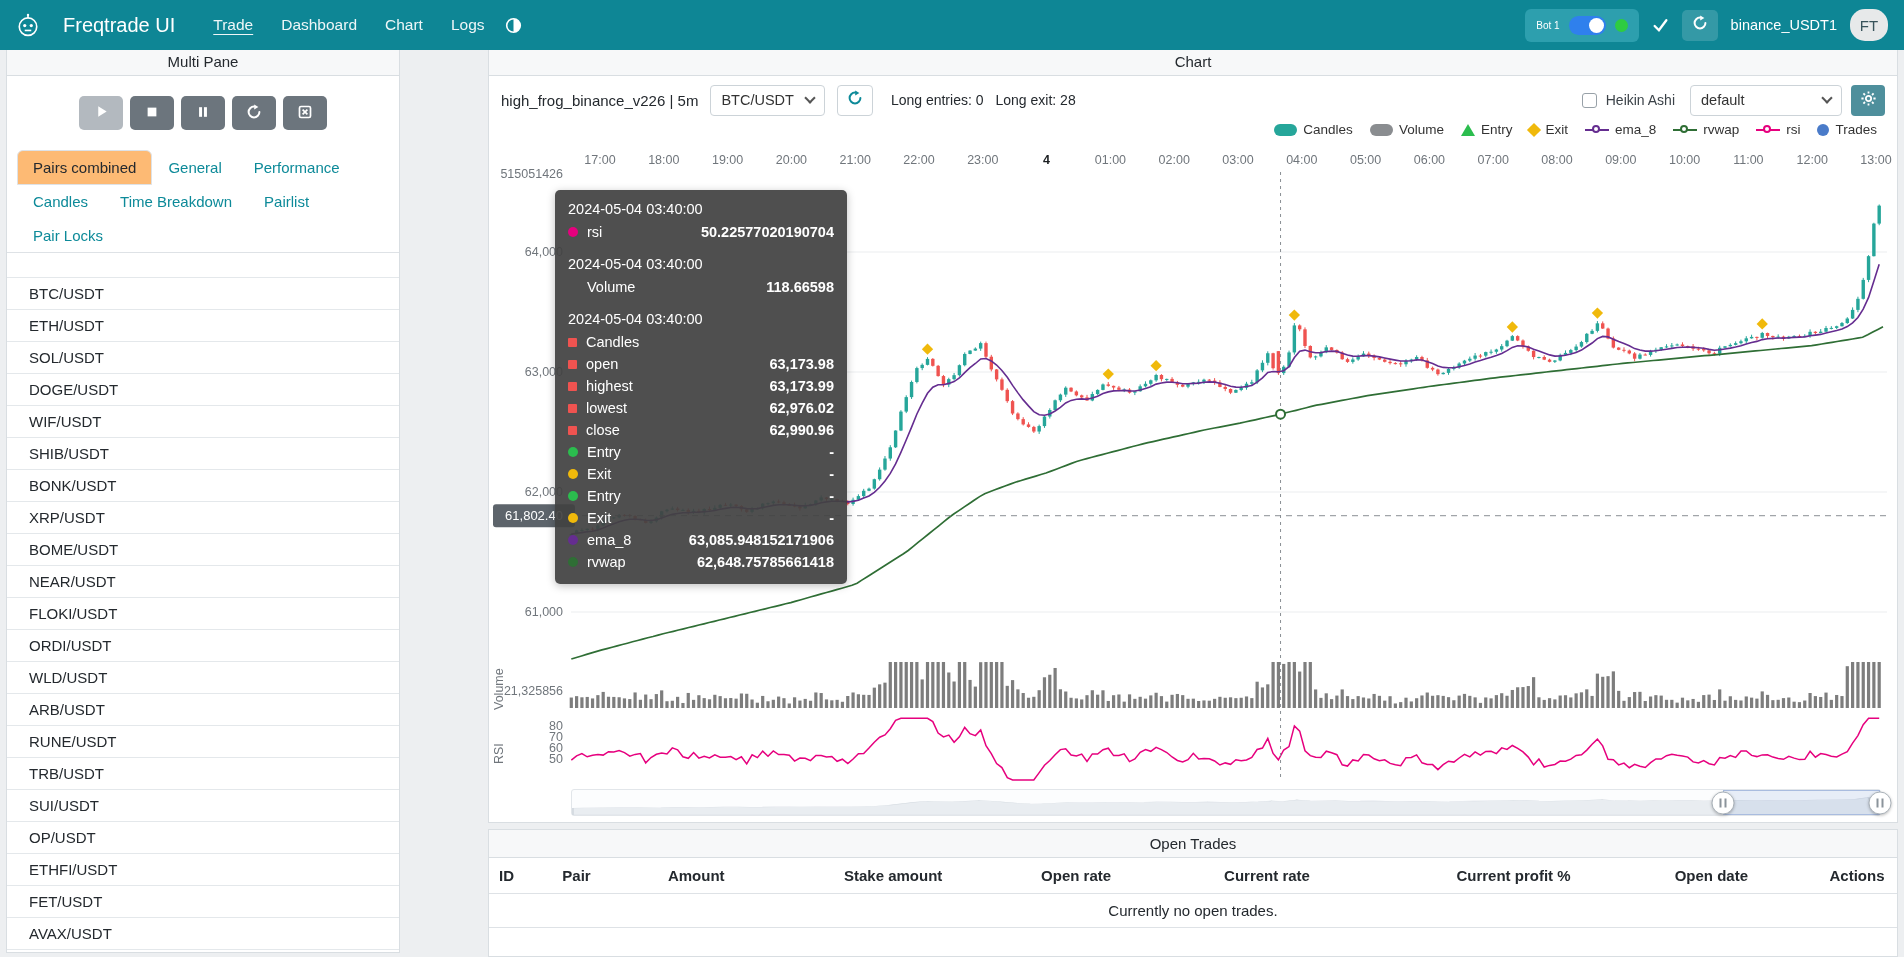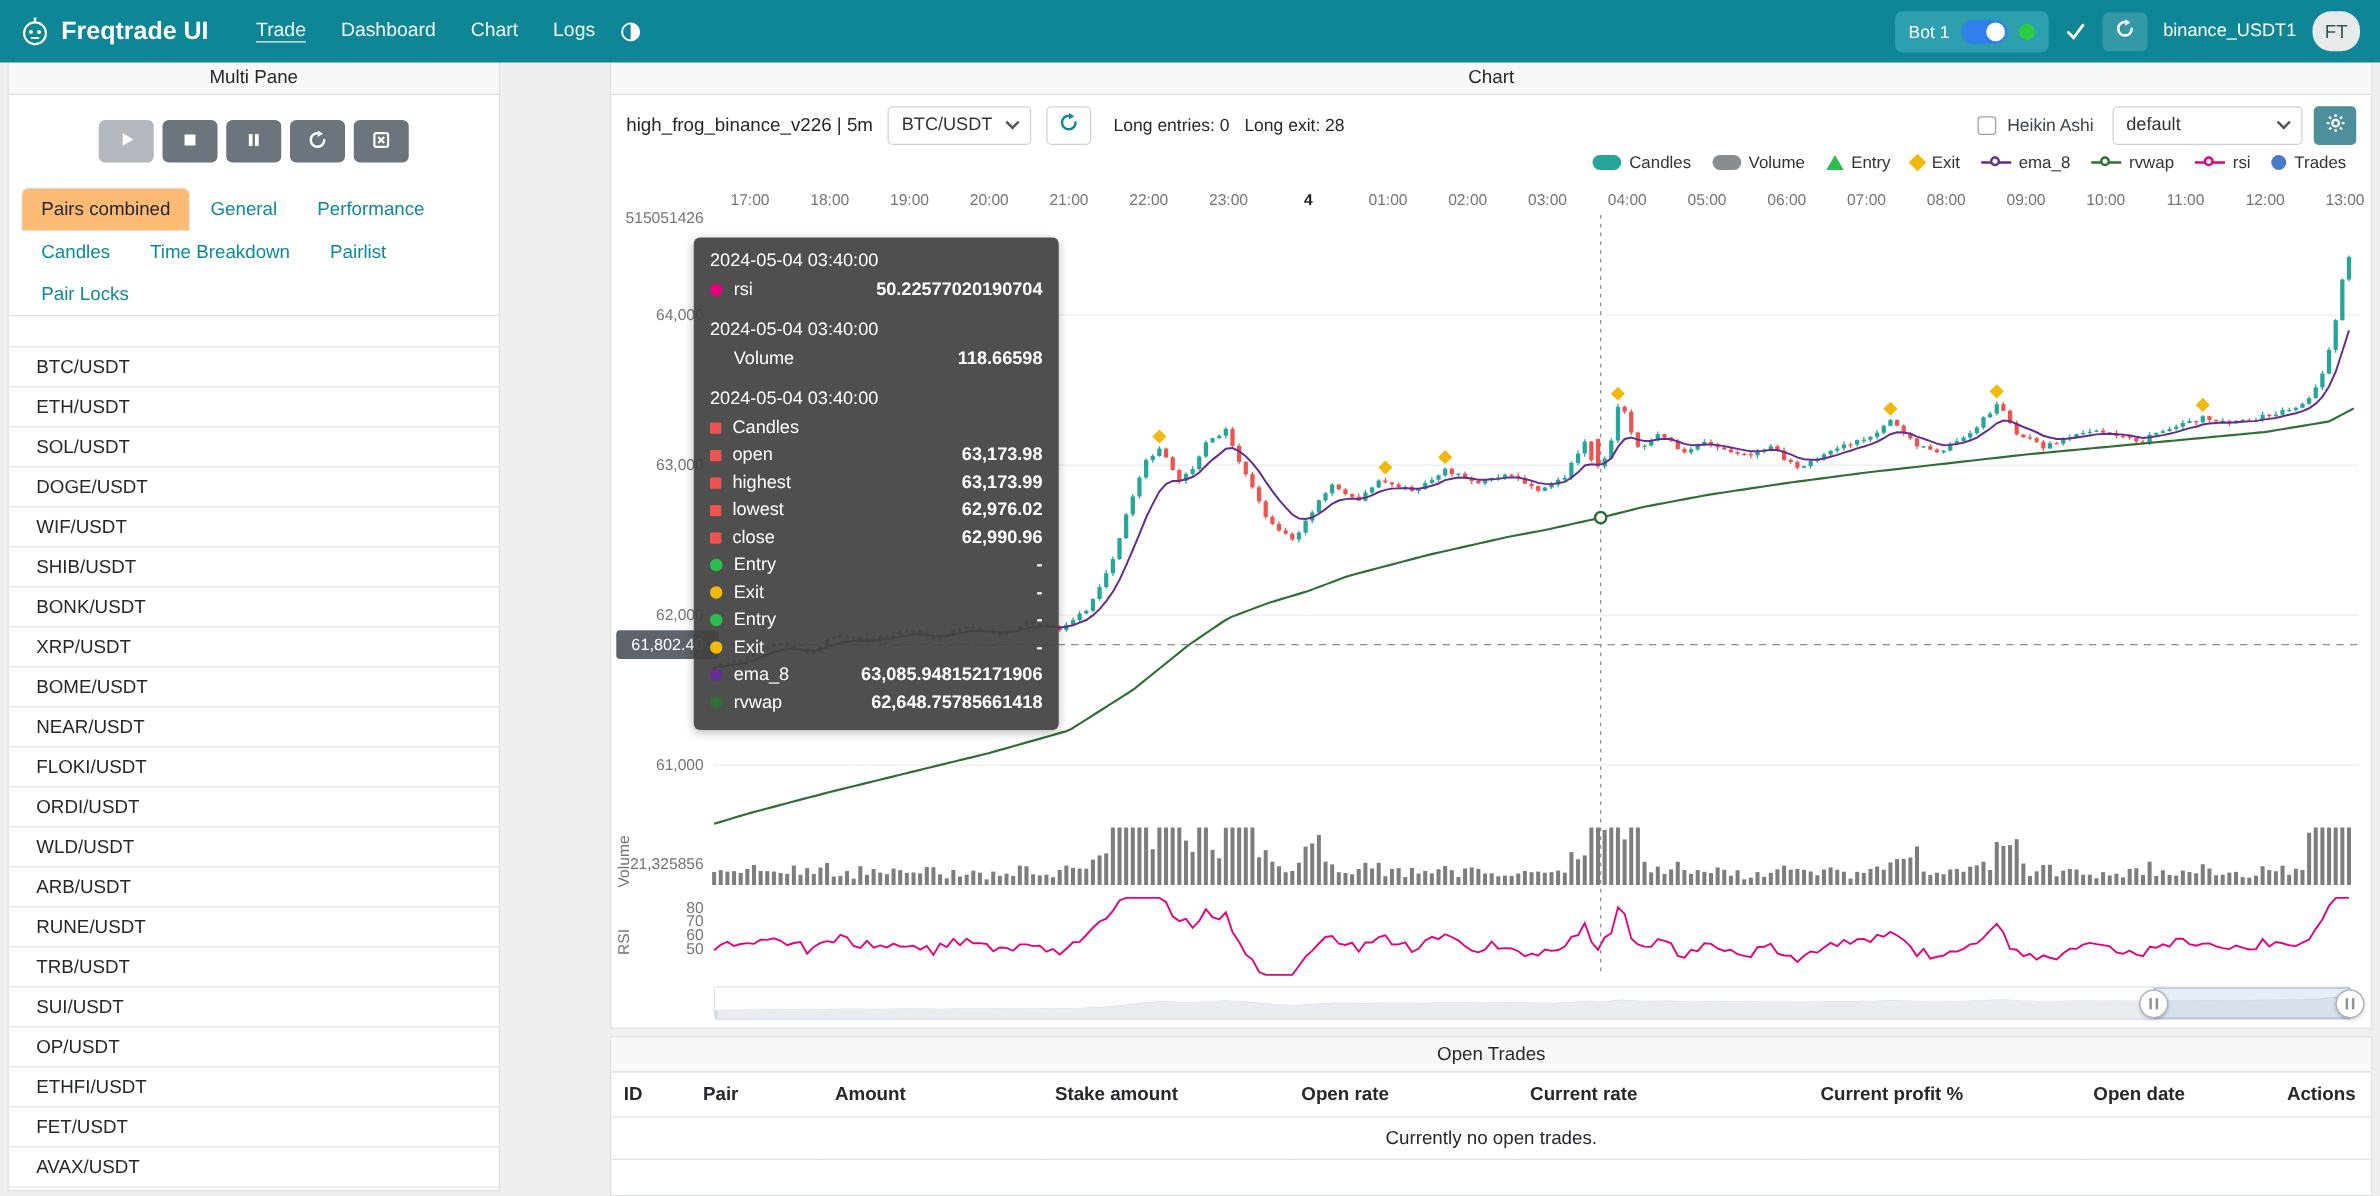--- a/index.html
+++ b/index.html
@@ -1,26 +1,26 @@
 <!DOCTYPE html>
 <html><head>
 <meta charset="utf-8">
 <style>
 *{box-sizing:border-box;margin:0;padding:0}
 html,body{width:1904px;height:957px;overflow:hidden;background:#edeff1;font-family:"Liberation Sans",sans-serif}
 
 .navbar{position:absolute;top:0;left:0;right:0;height:50px;background:#0e8695;display:flex;align-items:center;padding:0 16px;color:#fff;z-index:50}
-.brand{display:flex;align-items:center;gap:9px;font-size:20px;font-weight:700;margin-right:26px;cursor:pointer}
+.brand{display:flex;align-items:center;gap:23px;font-size:20px;font-weight:400;margin-right:26px;cursor:pointer}
 .nav-links{display:flex;align-items:flex-end;gap:4px}
 .nav-link{padding:6px 12px;font-size:15.5px;color:rgba(255,255,255,.93);cursor:pointer}
 .nav-link.active{text-decoration:underline;text-underline-offset:4px}
 .theme-btn{margin-left:8px;cursor:pointer;display:flex;align-items:center}
 .nav-right{margin-left:auto;display:flex;align-items:center;gap:13px}
 .bot-chip{display:flex;align-items:center;gap:9px;background:#2d9fae;border-radius:6px;padding:7px 11px;cursor:pointer}
-.bot-chip .lbl{font-size:14px;color:#fff}
+.bot-chip .lbl{font-size:10px;color:#fff}
 .toggle{width:37px;height:19px;border-radius:10px;background:#2f80ed;position:relative;cursor:pointer;display:inline-block}
 .toggle .knob{position:absolute;top:2px;right:2px;width:15px;height:15px;border-radius:50%;background:#fff}
 .status-dot{width:13px;height:13px;border-radius:50%;background:#2ecc40}
 .icon-plain{display:flex;align-items:center}
 .reload-btn{width:36px;height:31px;border-radius:5px;background:rgba(255,255,255,.16);display:flex;align-items:center;justify-content:center;cursor:pointer}
 .exchange{font-size:14.5px;color:#fff}
 .avatar{width:38px;height:32px;border-radius:15px;background:#e7e9ea;color:#38535b;font-weight:400;font-size:15px;display:flex;align-items:center;justify-content:center;cursor:pointer}
 
 .panel{position:absolute;background:#fff;border:1px solid #d9dee2;overflow:hidden}
 .panel-header{height:28px;display:flex;align-items:center;justify-content:center;background:#f7f8f9;border-bottom:1px solid #d9dee2;font-size:15px;color:#24292e}

